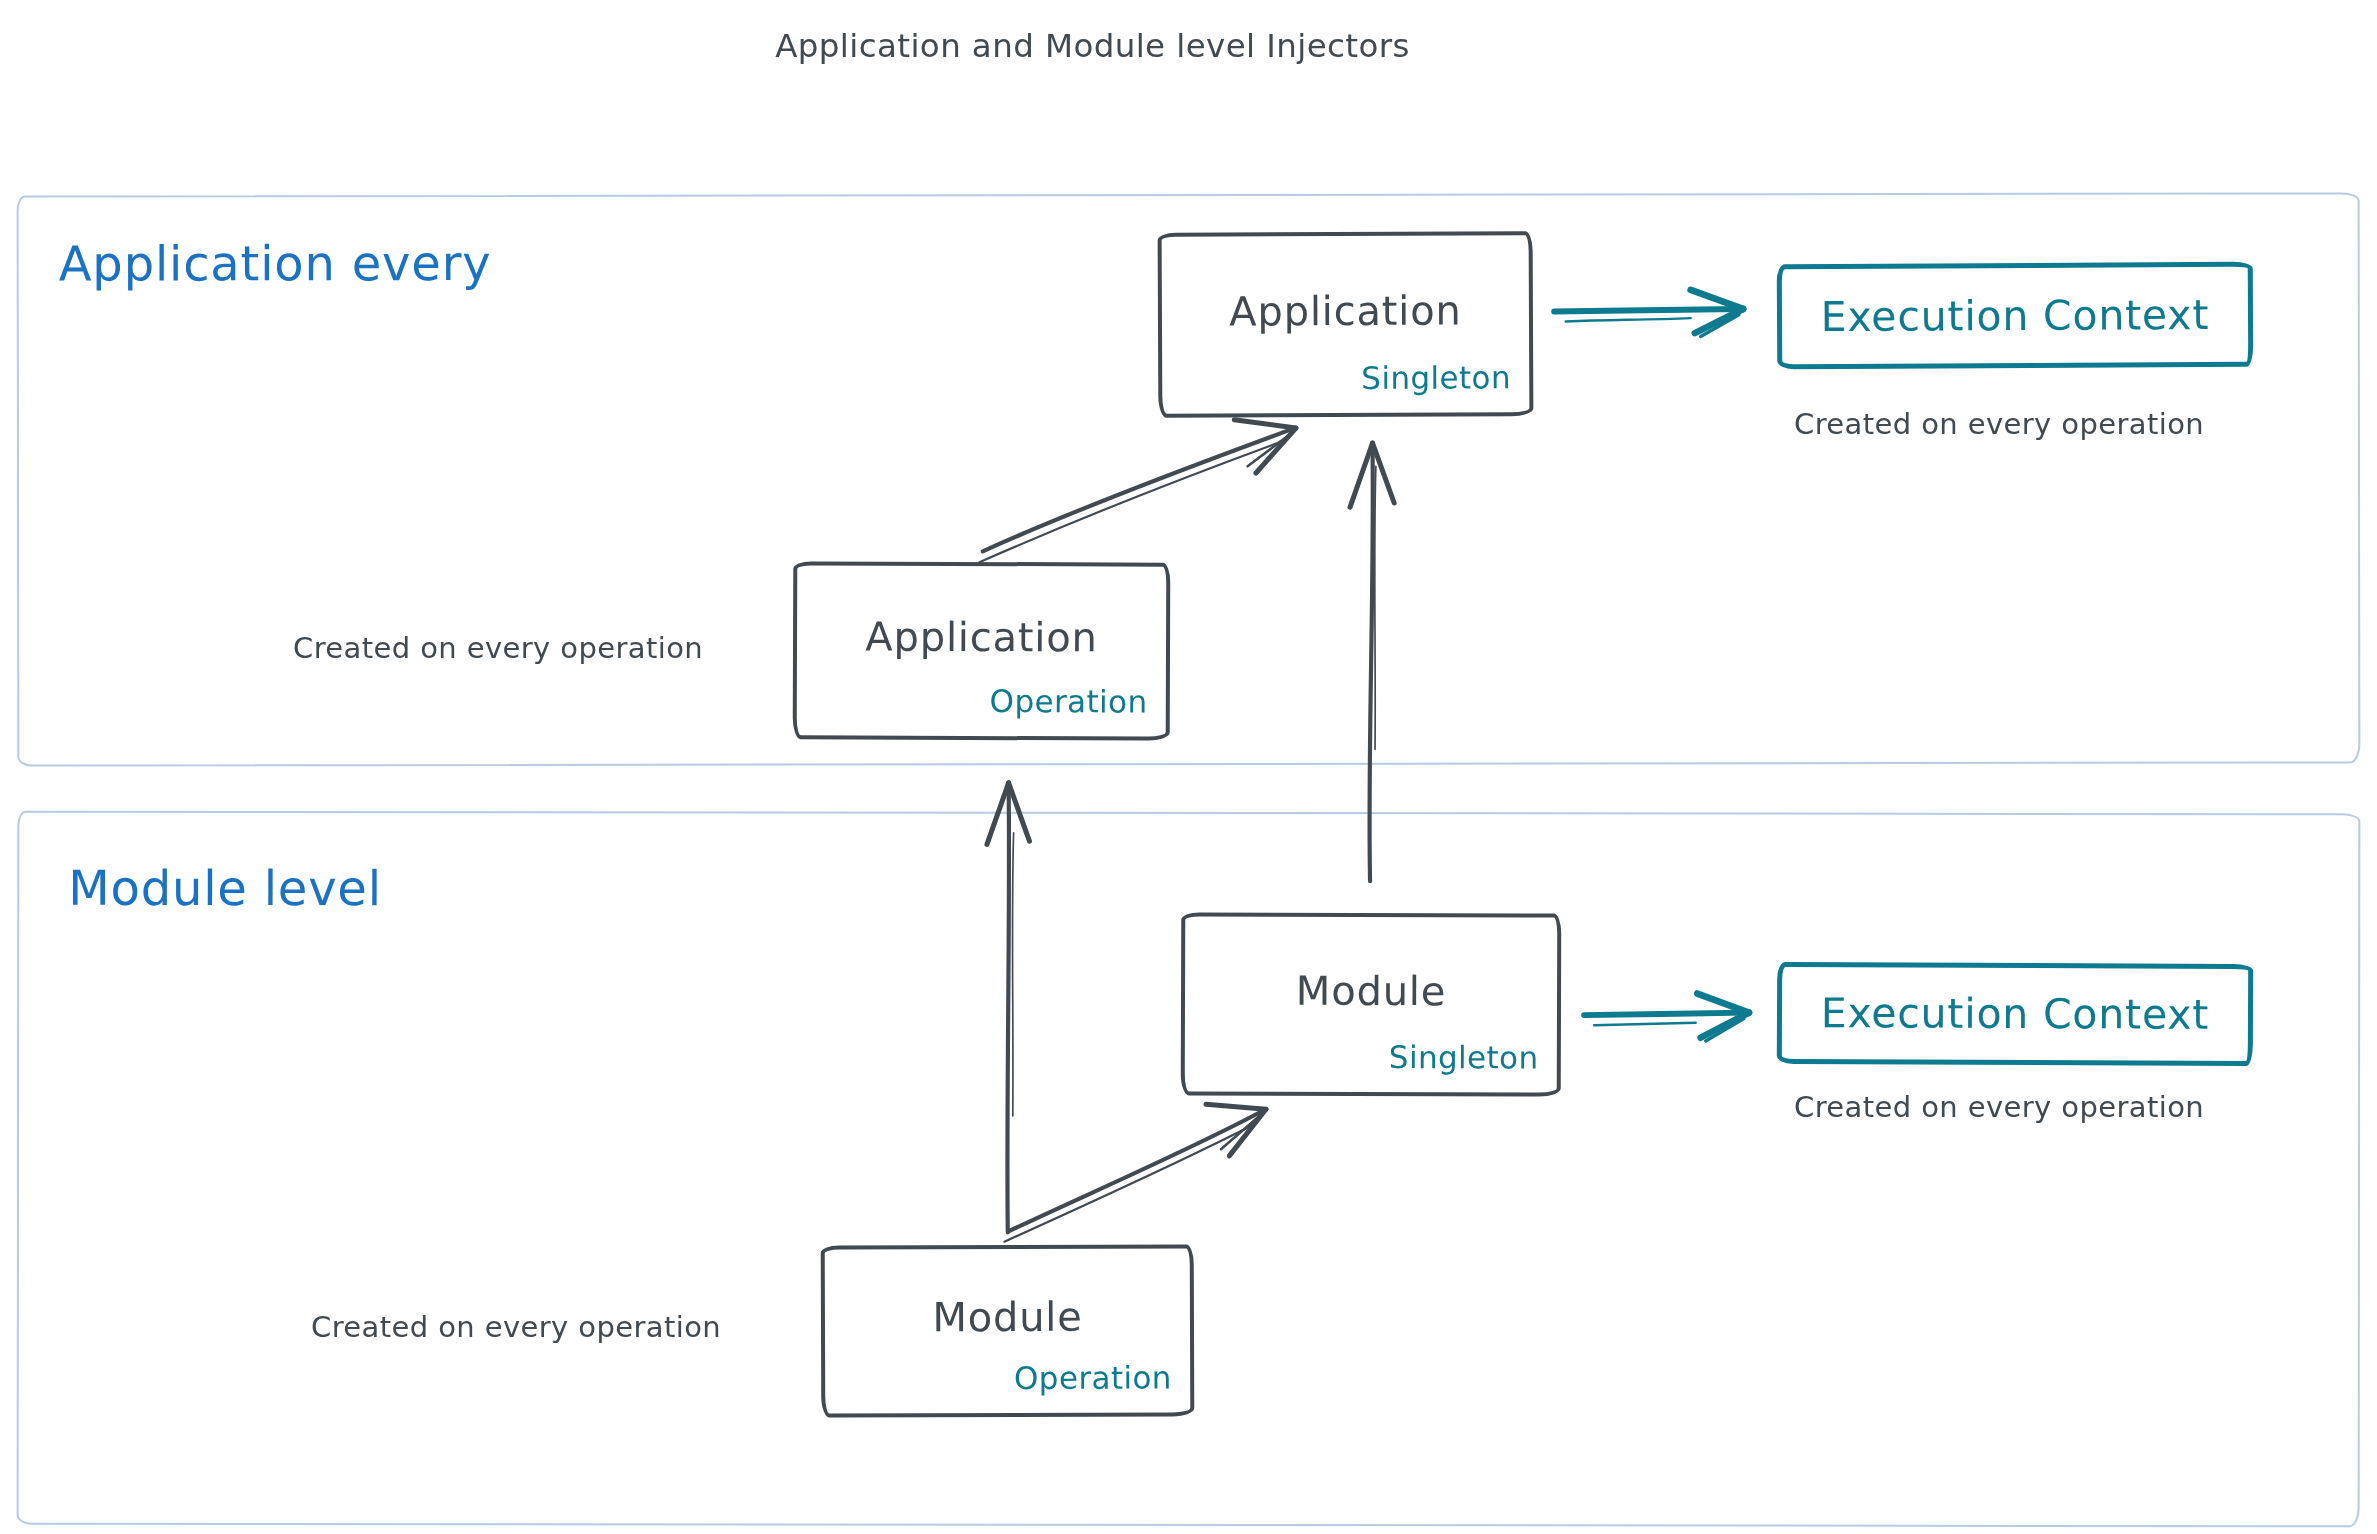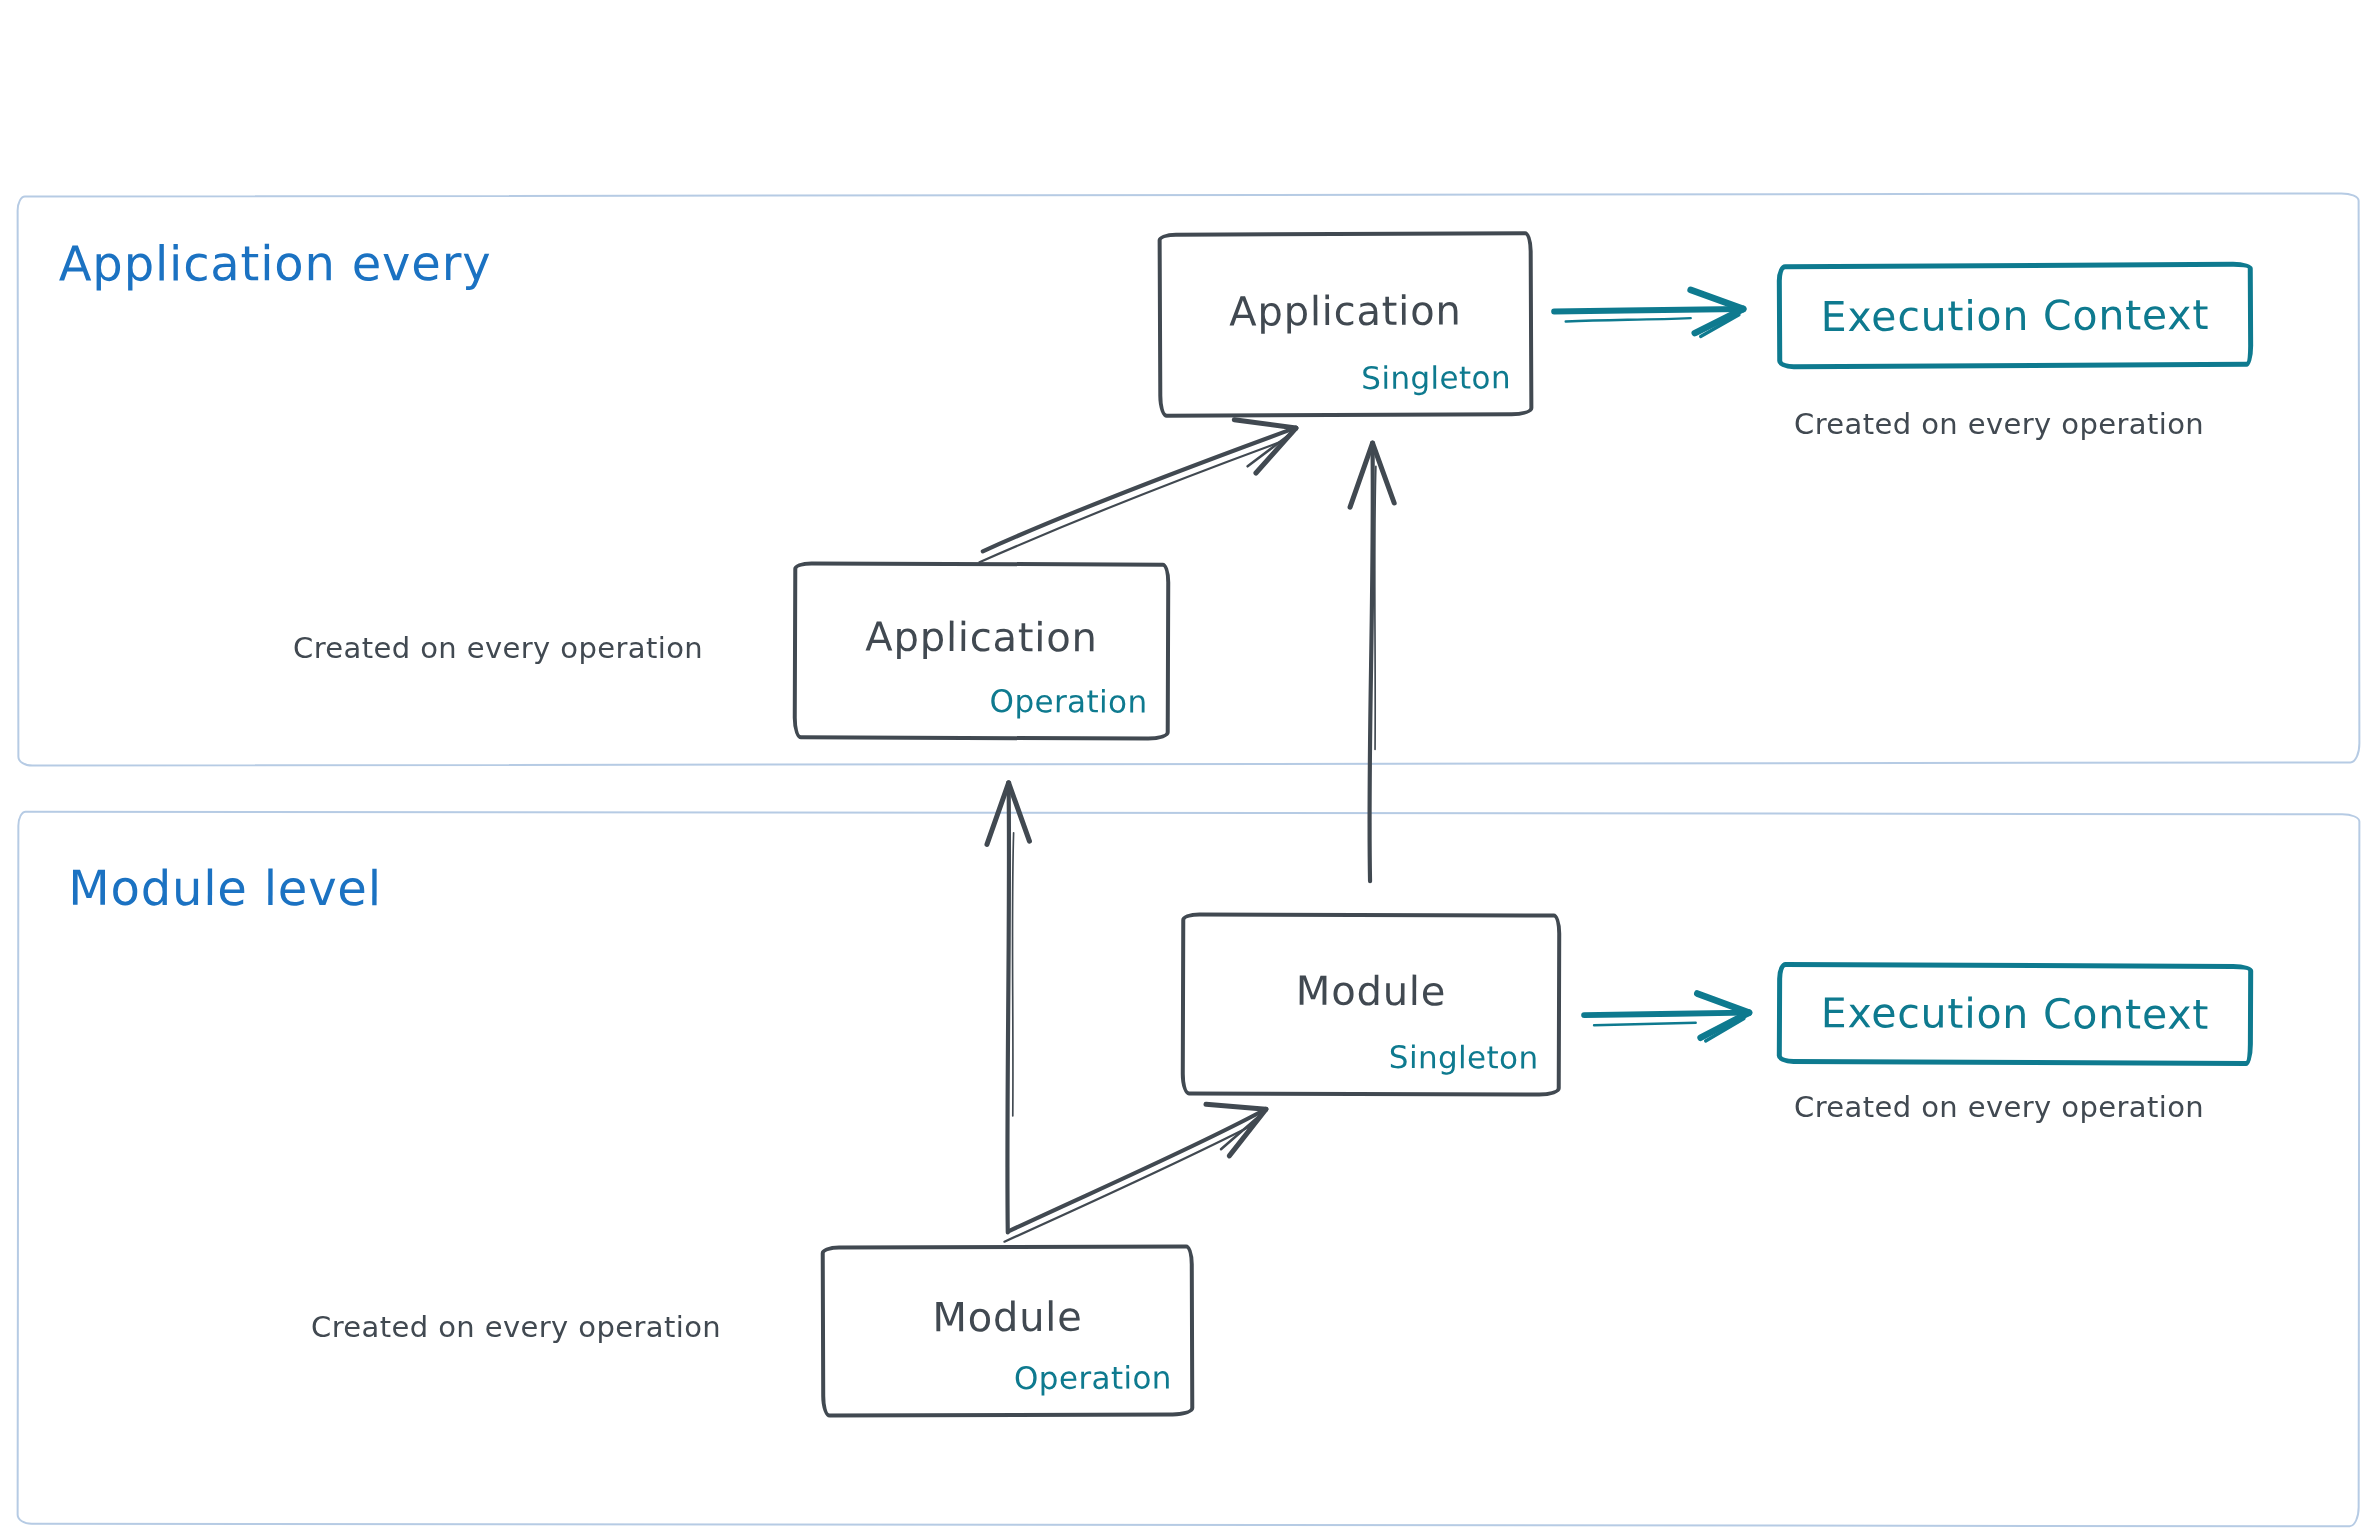--- a/index.html
+++ b/index.html
@@ -97,20 +97,21 @@
   svg.arrows{position:absolute;inset:0;z-index:2;pointer-events:none;}
   .dk{stroke:var(--dark);fill:none;stroke-linecap:round;}
   .tl{stroke:var(--teal);fill:none;stroke-linecap:round;}
 </style>
 </head>
 <body>
 
 <div id="canvas">
 
   <div class="header">
+    <div class="subtitle">Application and Module level Injectors</div>
   </div>
 
   <svg class="arrows" width="2377" height="1534" viewBox="0 0 2854 1842">
 
     <g>
       <path class="tl" stroke-width="7" d="M1866 374 C1940 373 2020 372 2090 371"></path>
       <path class="tl" stroke-width="3" d="M1880 386 C1940 384 1980 384 2030 382"></path>
       <path class="tl" stroke-width="8" d="M2093 371 L2030 348"></path>
       <path class="tl" stroke-width="8" d="M2093 371 L2035 400"></path>
       <path class="tl" stroke-width="4" d="M2088 378 L2042 404"></path>

